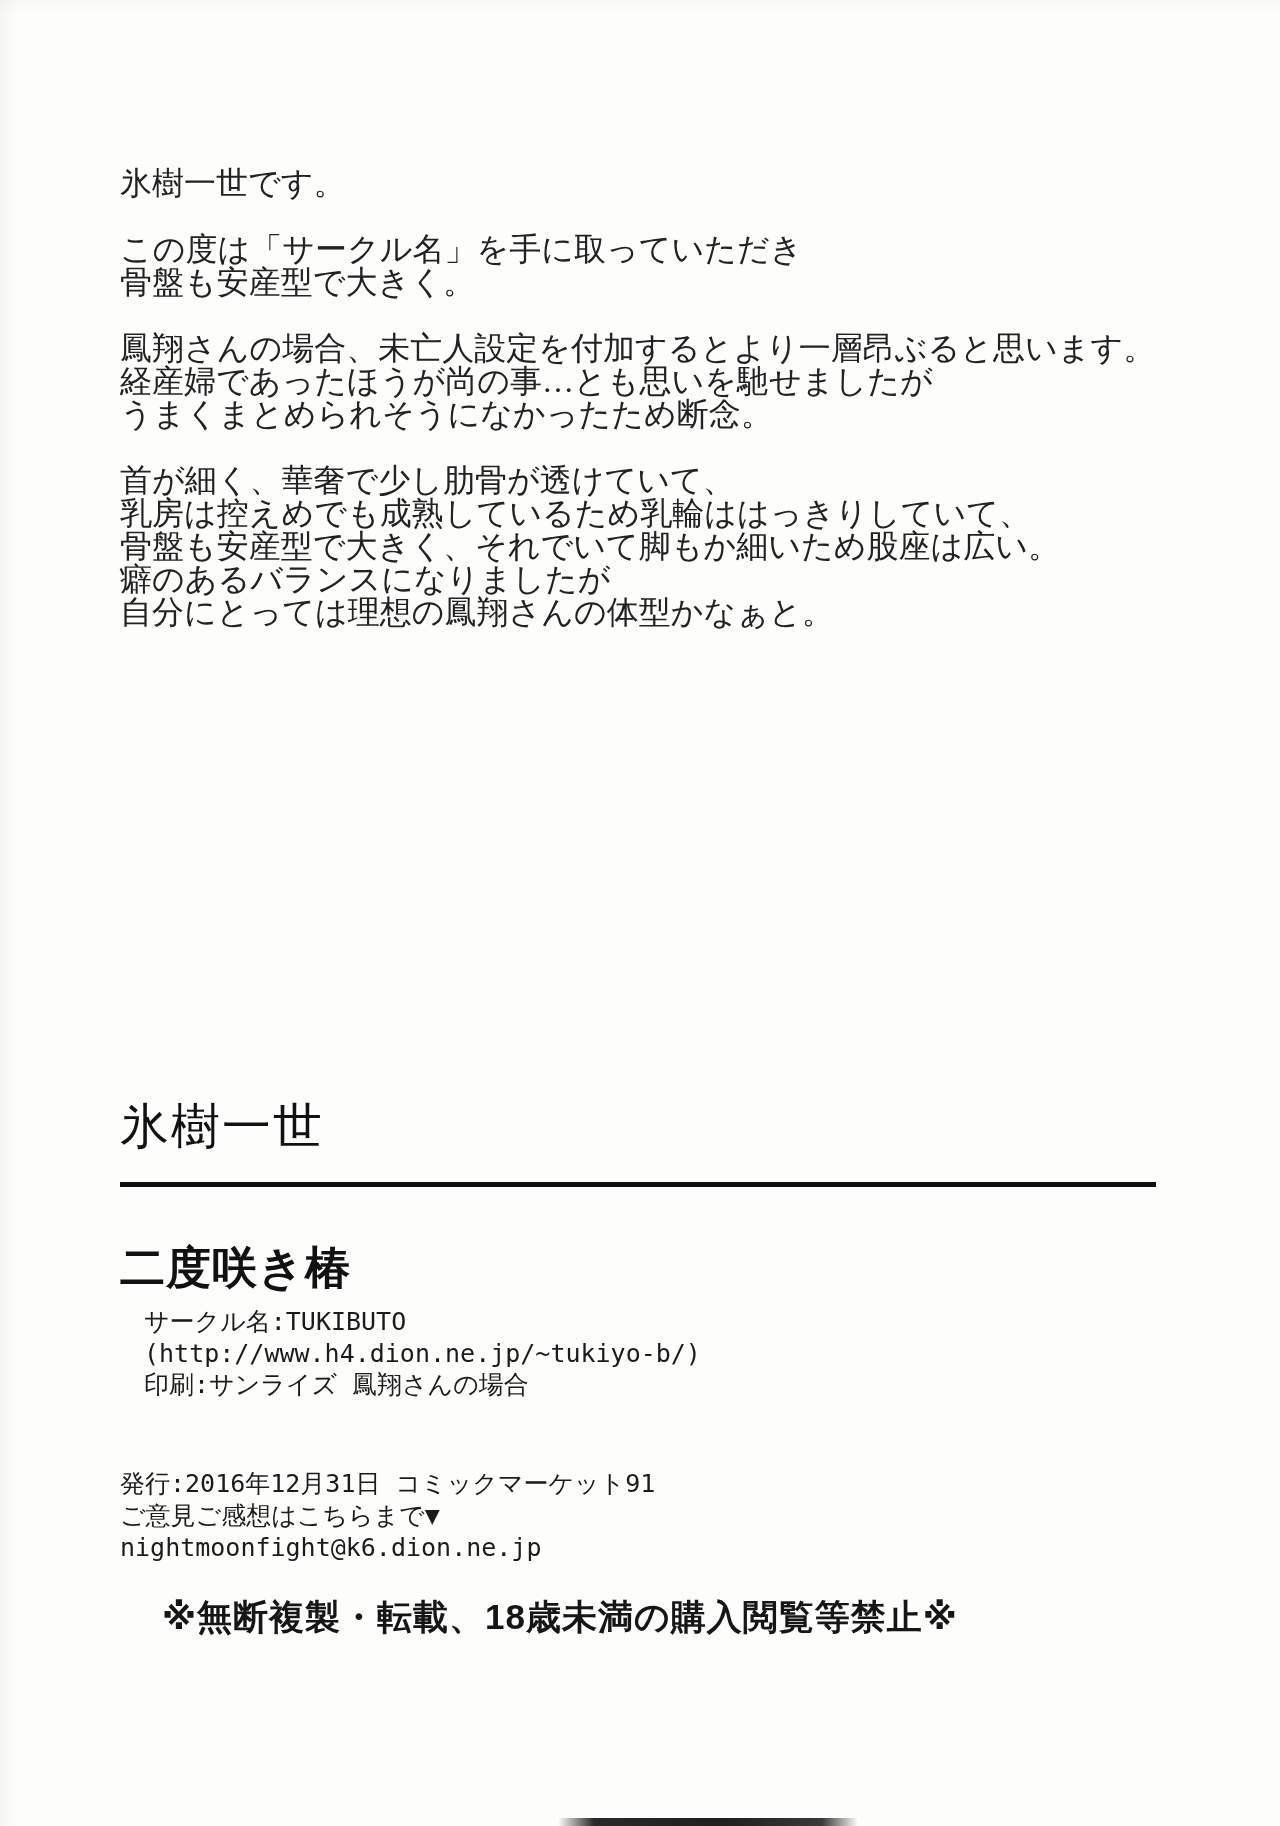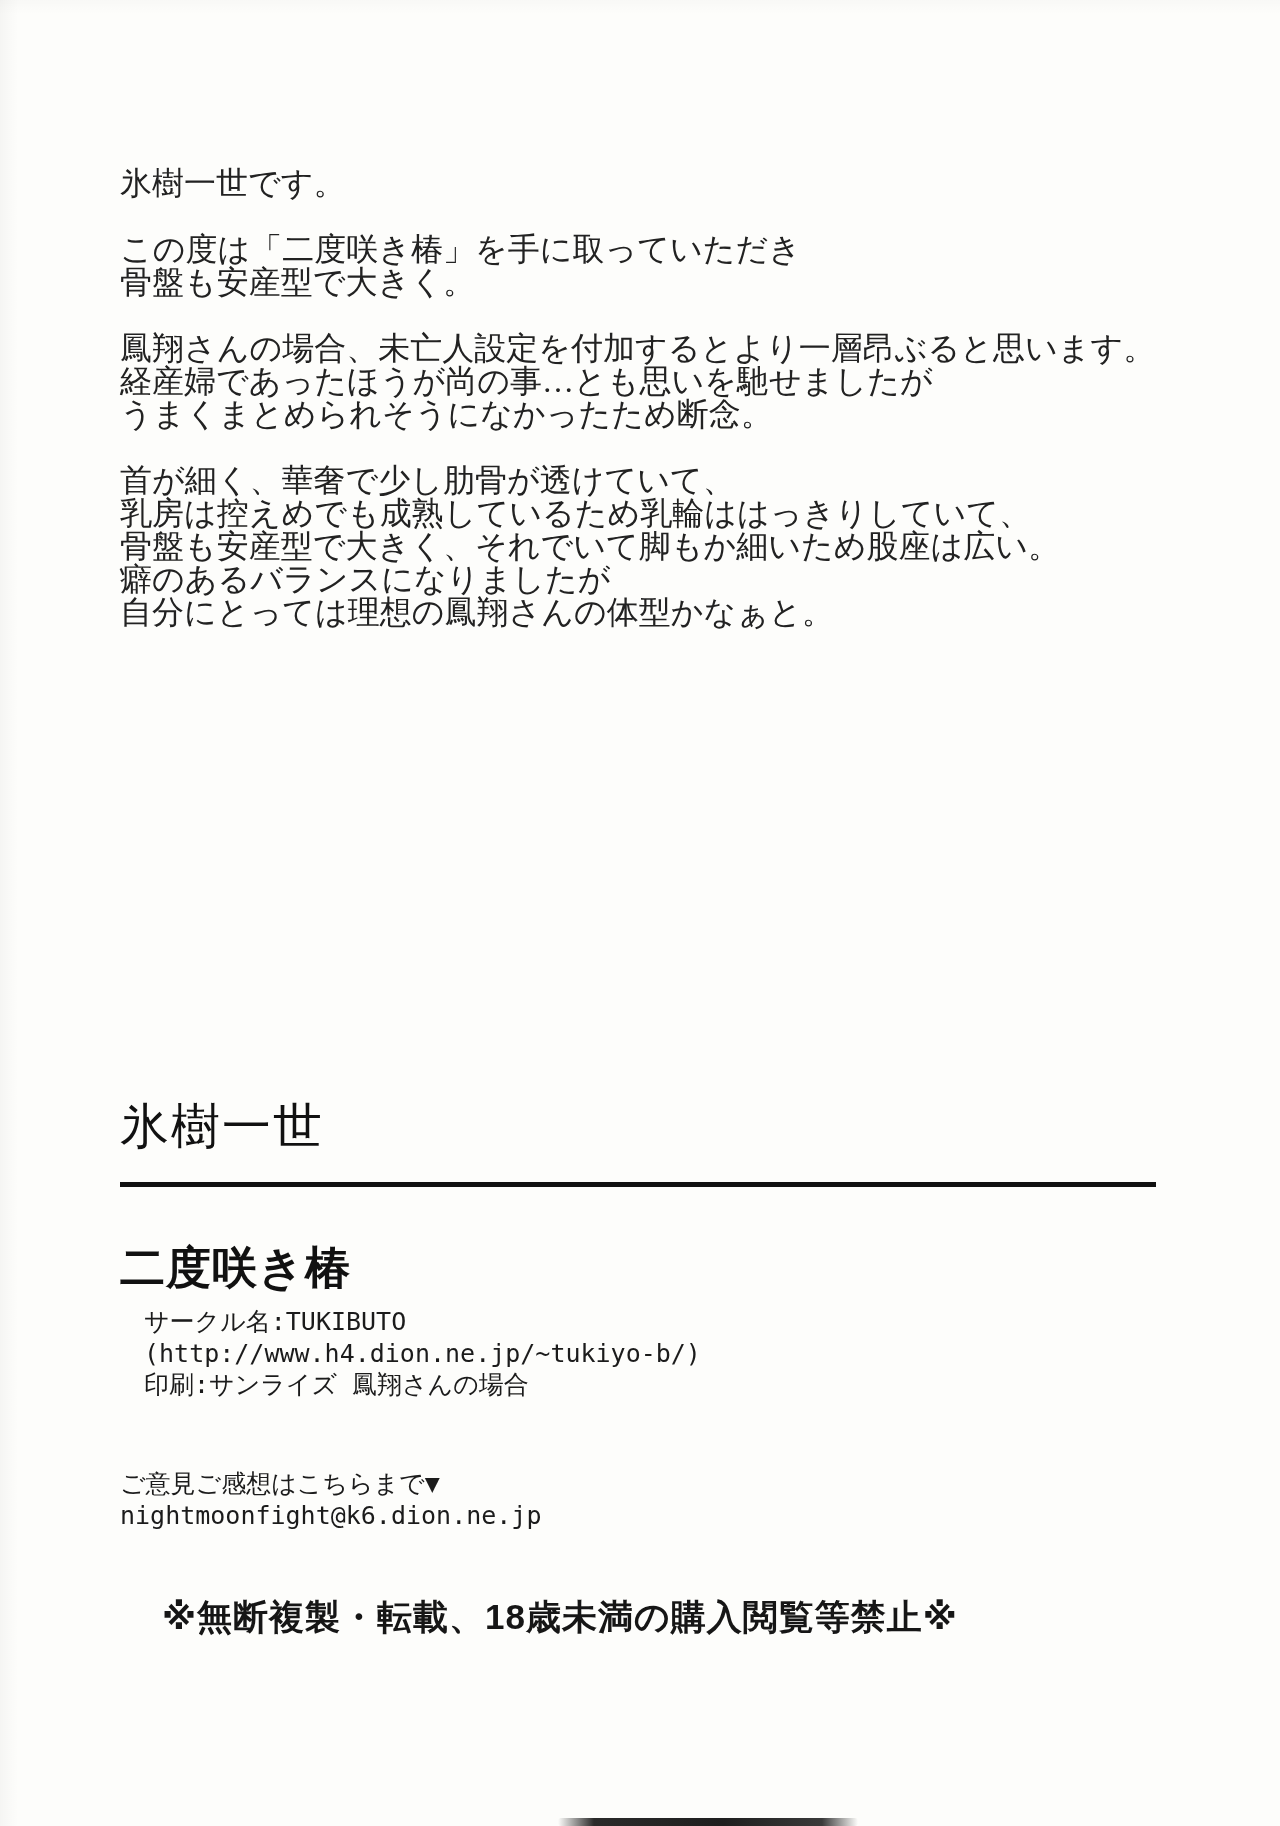--- a/index.html
+++ b/index.html
@@ -105,21 +105,21 @@
 </head>
 <body>
 
 <div class="page">
 
   <div class="afterword">
     <div class="para">
       <div class="line">氷樹一世です。</div>
     </div>
     <div class="para">
-      <div class="line">この度は「二度咲き椿」を手に取っていただき</div>
+      <div class="line">この度は「サークル名」を手に取っていただき</div>
       <div class="line">骨盤も安産型で大きく。</div>
     </div>
     <div class="para">
       <div class="line">鳳翔さんの場合、未亡人設定を付加するとより一層昂ぶると思います。</div>
       <div class="line">経産婦であったほうが尚の事…とも思いを馳せましたが</div>
       <div class="line">うまくまとめられそうになかったため断念。</div>
     </div>
     <div class="para">
       <div class="line">首が細く、華奢で少し肋骨が透けていて、</div>
       <div class="line">乳房は控えめでも成熟しているため乳輪ははっきりしていて、</div>
@@ -135,20 +135,21 @@
 
   <div class="book-title">二度咲き椿</div>
 
   <div class="colophon-block circle-info">
     <div>サークル名:TUKIBUTO</div>
     <div>(http://www.h4.dion.ne.jp/~tukiyo-b/)</div>
     <div>印刷:サンライズ 鳳翔さんの場合</div>
   </div>
 
   <div class="colophon-block pub-info">
+    <div>発行:2016年12月31日 コミックマーケット91</div>
     <div>ご意見ご感想はこちらまで▼</div>
     <div>nightmoonfight@k6.dion.ne.jp</div>
   </div>
 
   <div class="disclaimer">※無断複製・転載、18歳未満の購入閲覧等禁止※</div>
 
   <div class="scan-artifact-bar"></div>
 
 </div>
 

